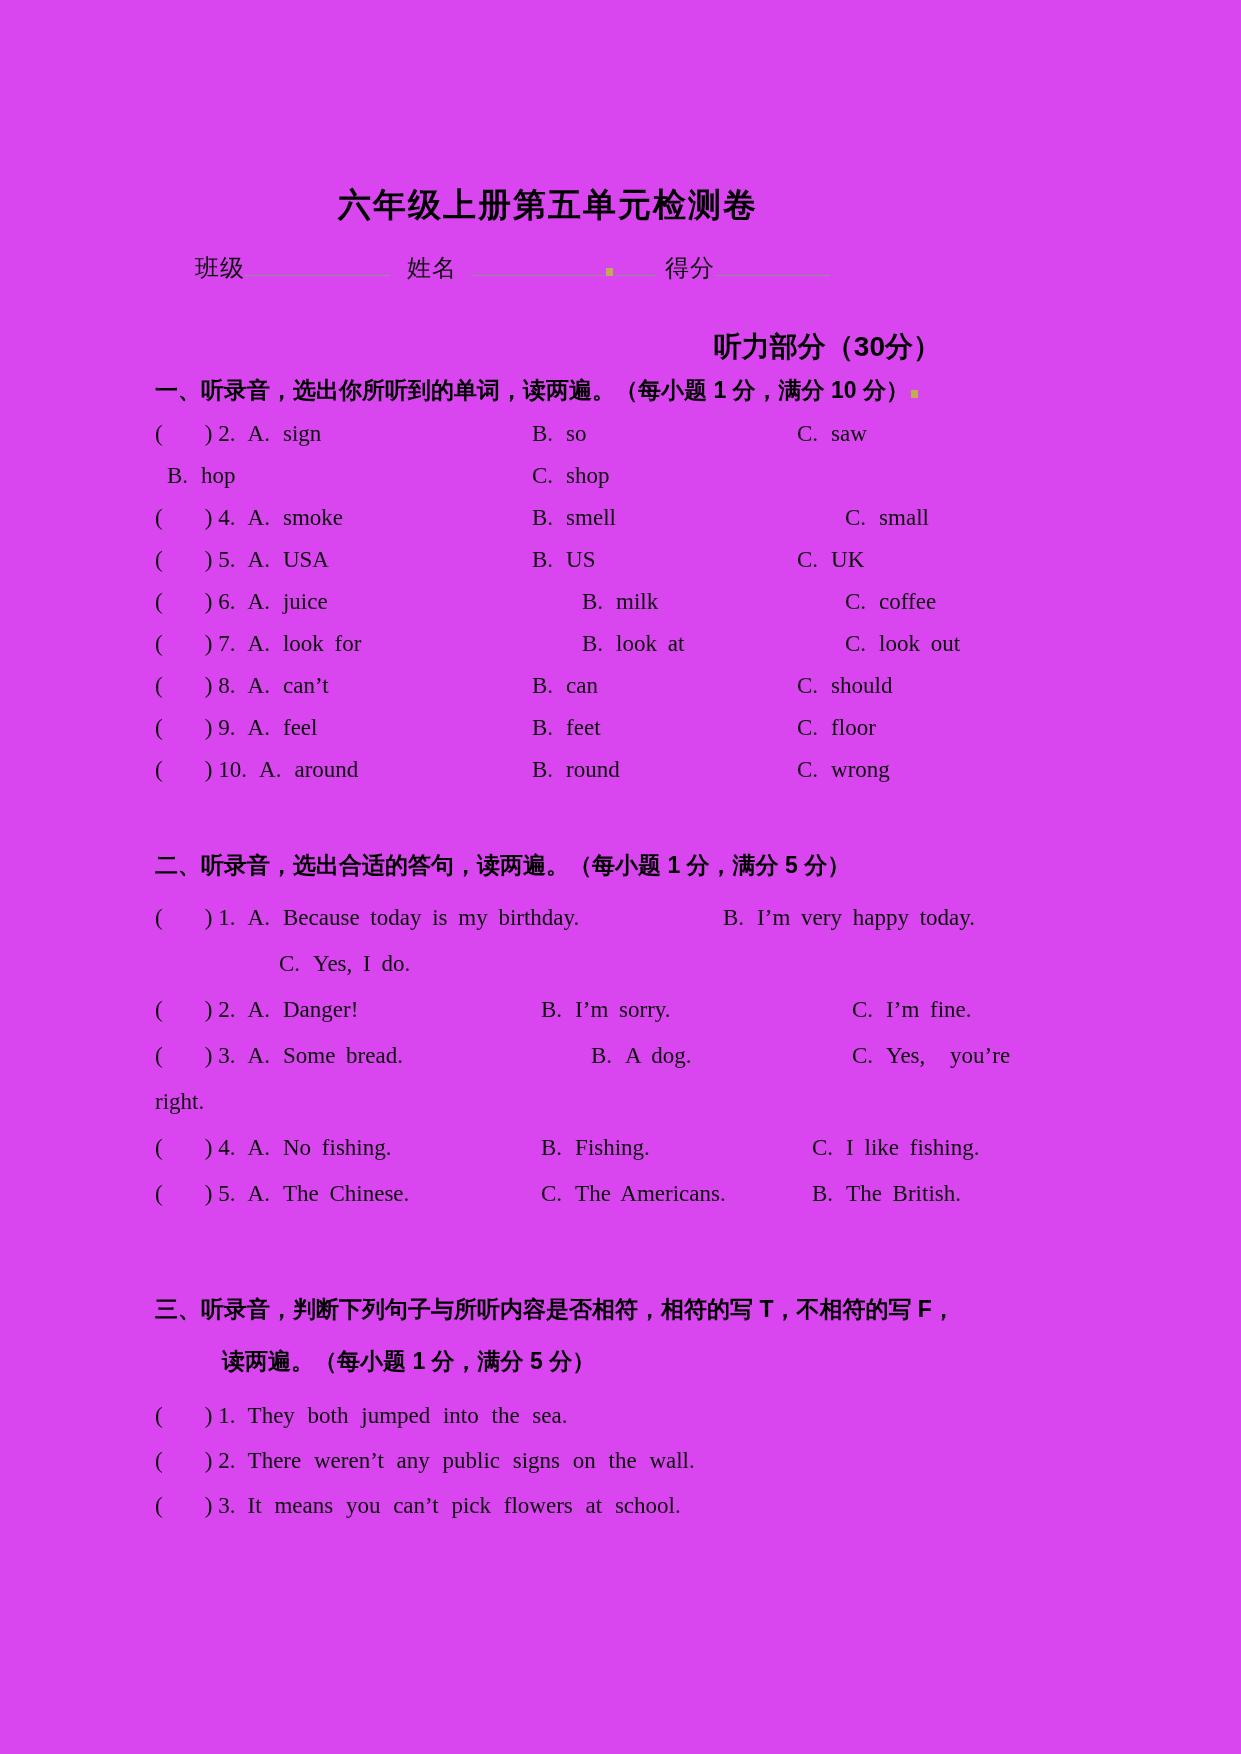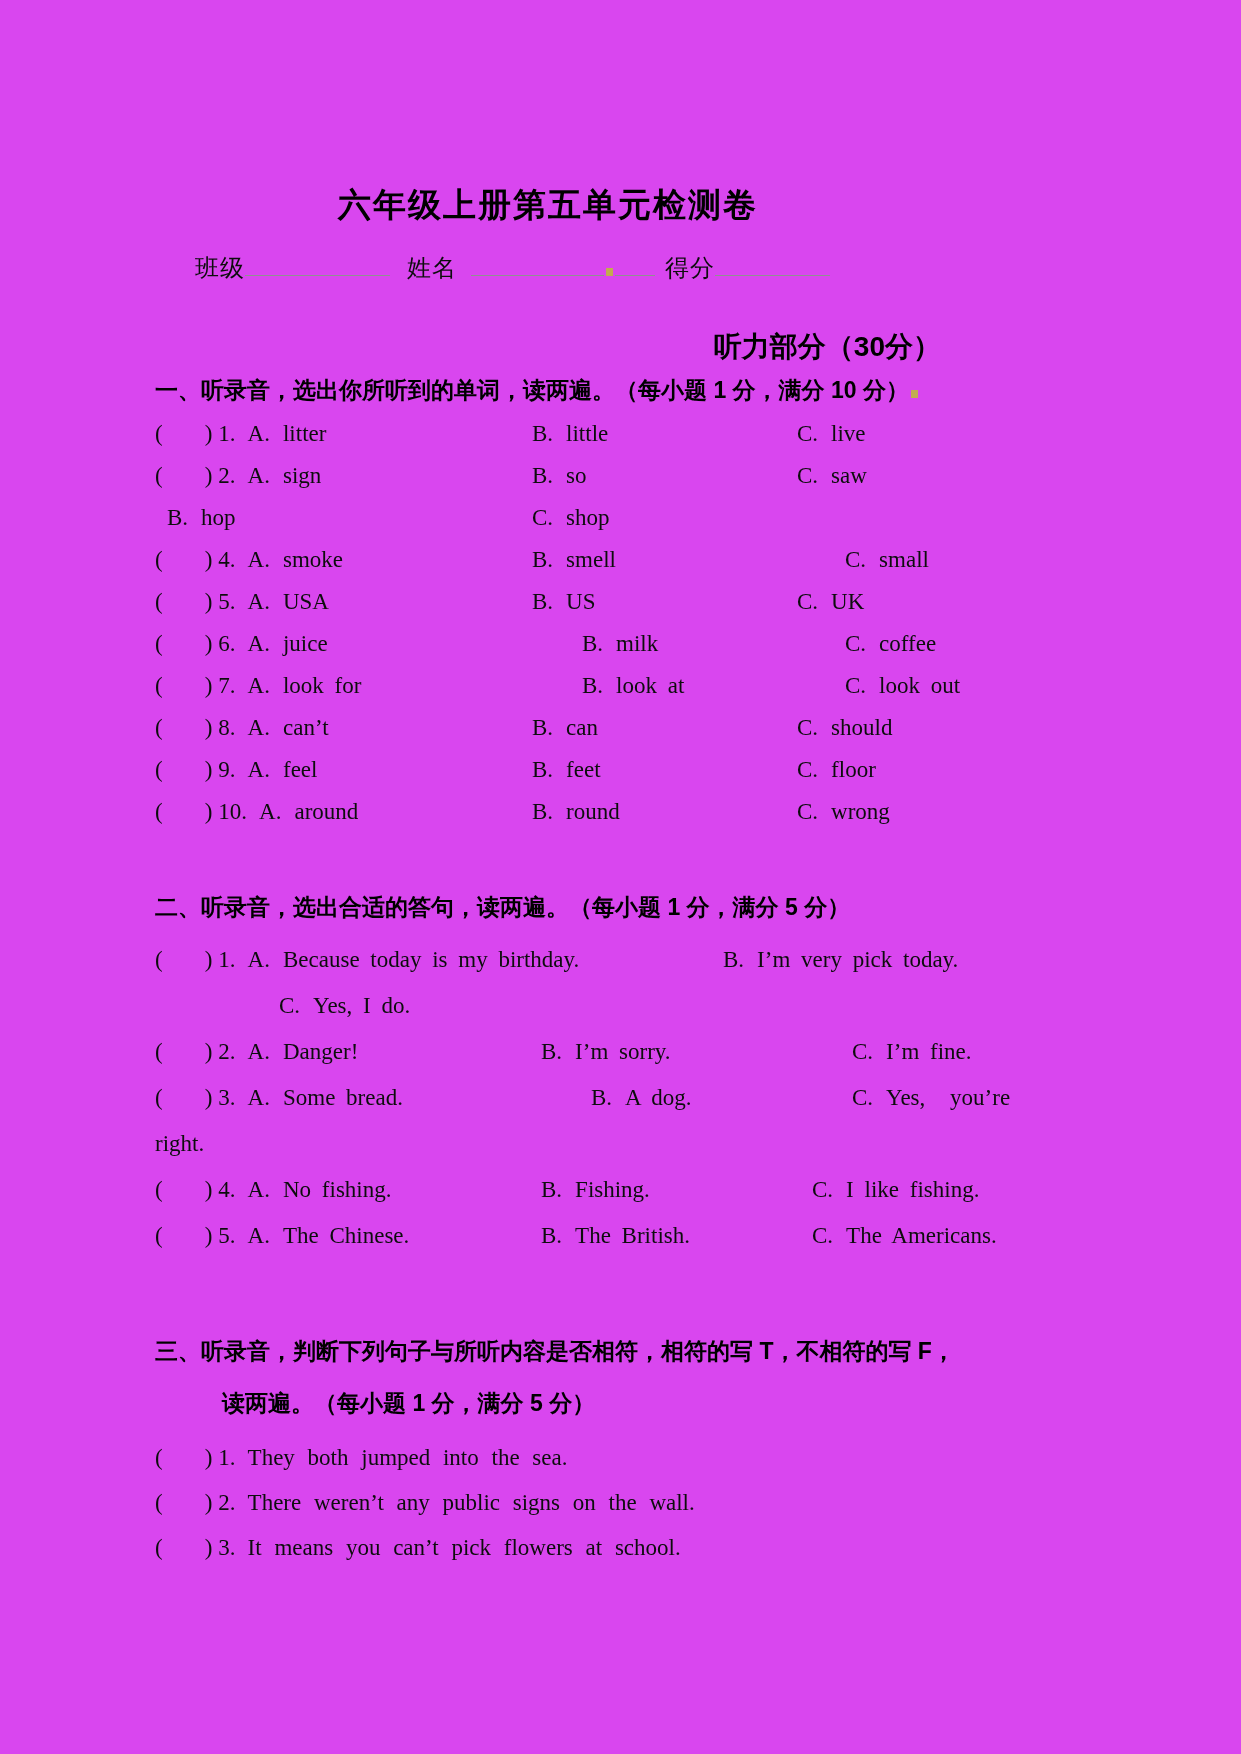--- a/index.html
+++ b/index.html
@@ -103,25 +103,20 @@
     <div class="info-line">
       <span class="lbl">班级</span><span class="blank w145"></span><span class="lbl gap-l">姓名</span><span class="blank w133"></span><span class="dot" style="background: rgb(194, 172, 80);"></span><span class="blank w40"></span><span class="lbl gap-s">得分</span><span class="blank w115"></span>
     </div>
 
     <h2 class="part-heading">听力部分（30分）</h2>
 
     <div class="sec-header"><span>一、听录音，选出你所听到的单词，读两遍。（每小题 1 分，满分 10 分）</span><span class="dot" style="background: rgb(194, 172, 80);"></span></div>
 
     <div class="list s1">
 
-      <div class="row s1row">
-        <span class="cell"><span class="paren"><span>(</span><span class="psp"></span><span>)</span></span><span class="num">1.</span><span class="optlab">A.</span><span class="word">litter</span></span>
-        <span class="cell"><span class="optlab">B.</span><span class="word">little</span></span>
-        <span class="cell"><span class="optlab">C.</span><span class="word">live</span></span>
-      </div>
 
       <div class="row s1row">
         <span class="cell"><span class="paren"><span>(</span><span class="psp"></span><span>)</span></span><span class="num">2.</span><span class="optlab">A.</span><span class="word">sign</span></span>
         <span class="cell"><span class="optlab">B.</span><span class="word">so</span></span>
         <span class="cell"><span class="optlab">C.</span><span class="word">saw</span></span>
       </div>
 
       <div class="row s1row">
         <span class="cell"><span class="optlab">B.</span><span class="word">hop</span></span>
         <span class="cell"><span class="optlab">C.</span><span class="word">shop</span></span>
@@ -170,21 +165,21 @@
       </div>
 
     </div>
 
     <div class="sec-header sp2"><span>二、听录音，选出合适的答句，读两遍。（每小题 1 分，满分 5 分）</span></div>
 
     <div class="list s2">
 
       <div class="row s2row cols2">
         <span class="cell"><span class="paren"><span>(</span><span class="psp"></span><span>)</span></span><span class="num">1.</span><span class="optlab">A.</span><span class="word">Because today is my birthday.</span></span>
-        <span class="cell"><span class="optlab">B.</span><span class="word">I’m very pick today.</span></span>
+        <span class="cell"><span class="optlab">B.</span><span class="word">I’m very happy today.</span></span>
       </div>
       <div class="cont"><span class="optlab">C.</span><span class="word">Yes, I do.</span></div>
 
       <div class="row s2row">
         <span class="cell"><span class="paren"><span>(</span><span class="psp"></span><span>)</span></span><span class="num">2.</span><span class="optlab">A.</span><span class="word">Danger!</span></span>
         <span class="cell"><span class="optlab">B.</span><span class="word">I’m sorry.</span></span>
         <span class="cell ic2"><span class="optlab">C.</span><span class="word">I’m fine.</span></span>
       </div>
 
       <div class="row s2row">
@@ -195,22 +190,22 @@
       <div class="cont flush"><span>right.</span></div>
 
       <div class="row s2row">
         <span class="cell"><span class="paren"><span>(</span><span class="psp"></span><span>)</span></span><span class="num">4.</span><span class="optlab">A.</span><span class="word">No fishing.</span></span>
         <span class="cell"><span class="optlab">B.</span><span class="word">Fishing.</span></span>
         <span class="cell"><span class="optlab">C.</span><span class="word">I like fishing.</span></span>
       </div>
 
       <div class="row s2row">
         <span class="cell"><span class="paren"><span>(</span><span class="psp"></span><span>)</span></span><span class="num">5.</span><span class="optlab">A.</span><span class="word">The Chinese.</span></span>
+        <span class="cell"><span class="optlab">C.</span><span class="word">The Americans.</span></span>
         <span class="cell"><span class="optlab">B.</span><span class="word">The British.</span></span>
-        <span class="cell"><span class="optlab">C.</span><span class="word">The Americans.</span></span>
       </div>
 
     </div>
 
     <div class="sec-header sp3">
       <span>三、听录音，判断下列句子与所听内容是否相符，相符的写 T，不相符的写 F，</span>
       <span class="hline2">读两遍。（每小题 1 分，满分 5 分）</span>
     </div>
 
     <div class="list s3">

